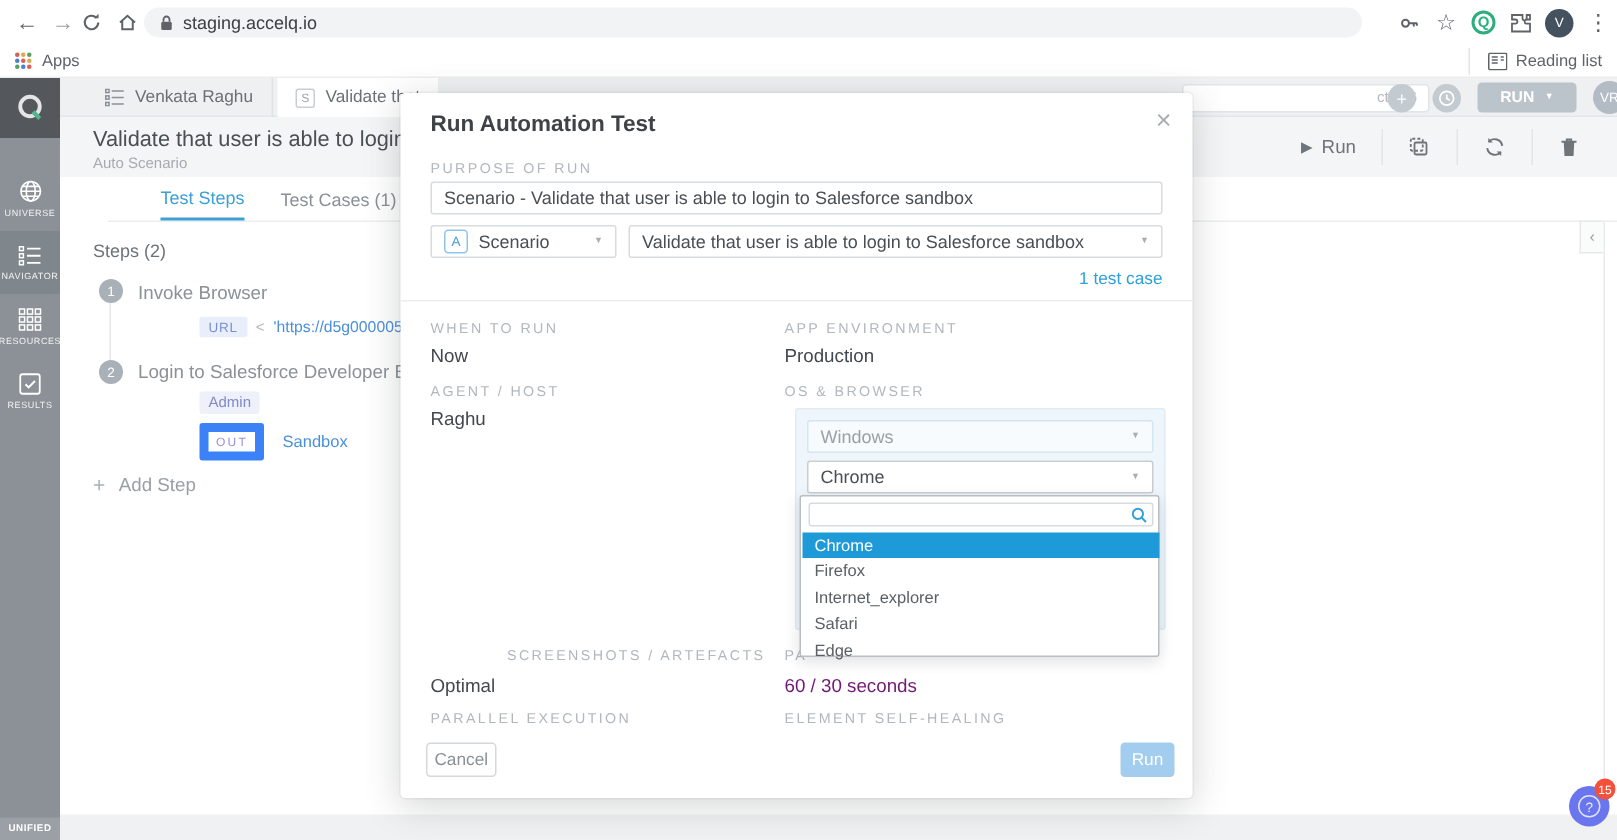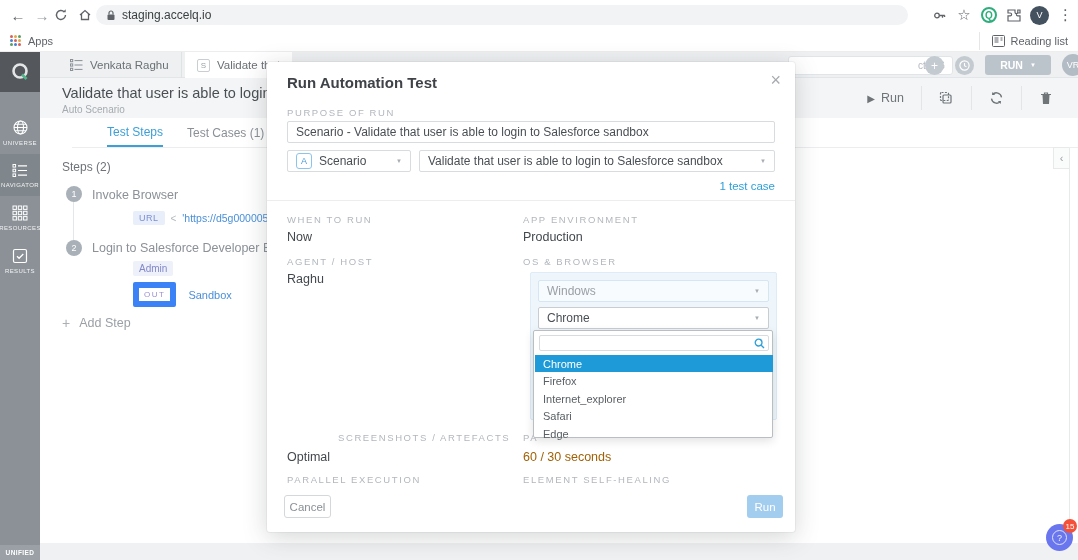--- a/index.html
+++ b/index.html
@@ -105,21 +105,21 @@
   .sel-os { left:271px; top:218px; width:231px; background:#f7fbfd; border-color:#d4e6f2; color:#9aa0a6; }
   .sel-br { left:271px; top:245px; width:231px; border-color:#c9cdd1; }
   .dd { position:absolute; left:266px; top:268px; width:240px; height:108px; background:#fff; border:1px solid #b9bec3; border-radius:2px; box-shadow:0 3px 10px rgba(0,0,0,.12); z-index:5; }
   .dd-search { position:absolute; left:5px; top:4px; width:230px; height:16px; border:1px solid #d9dcdf; border-radius:2px; background:#fff; }
   .dd-mag { position:absolute; right:3px; top:2px; }
   .dd-opt { position:absolute; left:1px; width:238px; height:17px; display:flex; align-items:center; padding-left:8px; font-size:11px; color:#5a6065; cursor:pointer; }
   .dd-opt.selhl { background:#1d9ad7; color:#fff; }
   .fl-shots { position:absolute; left:35px; top:370px;margin-left:36px; }
   .fv-shots { position:absolute; left:20px; top:388px; font-size:12.5px; color:#43484d; }
   .fl-pa { position:absolute; left:256px; top:370px; }
-  .fv-pa { position:absolute; left:256px; top:388px; font-size:12.5px; color:#a16207; }
+  .fv-pa { position:absolute; left:256px; top:388px; font-size:12.5px; color:#701a75; }
   .fl-par { position:absolute; left:20px; top:412px; }
   .fl-heal { position:absolute; left:256px; top:412px; }
   .m-cancel { position:absolute; left:17px; top:433px; width:47px; height:23px; background:#fff; border:1px solid #d5d8db; border-radius:3px; color:#8a9096; font-size:11.5px; cursor:pointer; font-family:inherit; }
   .m-run { position:absolute; right:12px; top:433px; width:36px; height:23px; background:#a3cdee; border:none; border-radius:3px; color:#fff; font-size:11.5px; cursor:pointer; font-family:inherit; }
 
   
   .help { position:absolute; left:1046px; top:524px; width:27px; height:27px; border-radius:50%; background:#6a76ee; display:flex; align-items:center; justify-content:center; cursor:pointer; }
   .help .q { width:15px; height:15px; border:1.5px solid #dfe3fc; border-radius:50%; color:#eef0fe; font-size:9px; display:flex; align-items:center; justify-content:center; }
   .help-badge { position:absolute; left:1063px; top:519px; min-width:14px; height:14px; border-radius:7px; background:#f4503a; color:#fff; font-size:8px; display:flex; align-items:center; justify-content:center; padding:0 2px; }
 

